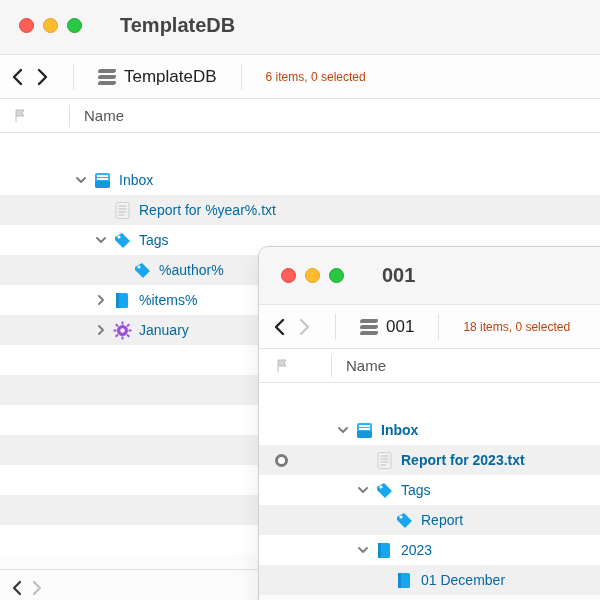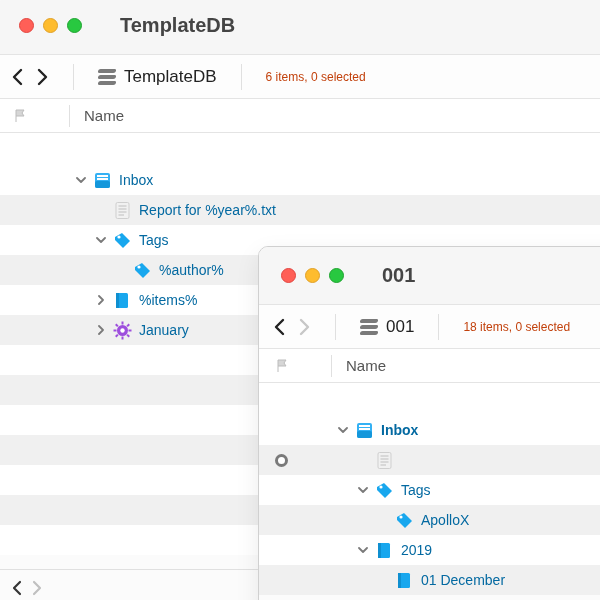--- a/index.html
+++ b/index.html
@@ -348,20 +348,21 @@
       <span class="indent" style="width:44px"></span>
       <span class="icon">
         <svg width="19" height="19" viewBox="0 0 19 19">
             <rect x="3" y="1.5" width="13" height="16" rx="1.5" fill="#f1f1f1" stroke="#cfcfcf"></rect>
             <line x1="5.5" y1="5" x2="13.5" y2="5" stroke="#bfbfbf"></line>
             <line x1="5.5" y1="8" x2="13.5" y2="8" stroke="#bfbfbf"></line>
             <line x1="5.5" y1="11" x2="13.5" y2="11" stroke="#bfbfbf"></line>
             <line x1="5.5" y1="14" x2="11" y2="14" stroke="#bfbfbf"></line>
           </svg>
       </span>
+      <span class="label bold">Report for 2023.txt</span>
     </div>
 
     <div class="row">
       <span class="flagslot"></span>
       <span class="indent" style="width:24px"></span>
       <span class="disclose">
         <svg width="10" height="10" viewBox="0 0 10 10">
             <polyline points="1,3 5,7 9,3" fill="none" stroke="#7a7a7a" stroke-width="1.8" stroke-linecap="round" stroke-linejoin="round"></polyline>
           </svg>
       </span>
@@ -376,38 +377,38 @@
 
     <div class="row stripe">
       <span class="flagslot"></span>
       <span class="indent" style="width:64px"></span>
       <span class="icon">
         <svg width="19" height="19" viewBox="0 0 19 19">
             <path d="M2 6 L9 2 L17 10 L10 17 L2 9 Z" fill="#18a7ee"></path>
             <circle cx="6" cy="6" r="1.6" fill="#fff"></circle>
           </svg>
       </span>
-      <span class="label">ApolloX</span>
+      <span class="label">Report</span>
     </div>
 
     <div class="row">
       <span class="flagslot"></span>
       <span class="indent" style="width:24px"></span>
       <span class="disclose">
         <svg width="10" height="10" viewBox="0 0 10 10">
             <polyline points="1,3 5,7 9,3" fill="none" stroke="#7a7a7a" stroke-width="1.8" stroke-linecap="round" stroke-linejoin="round"></polyline>
           </svg>
       </span>
       <span class="icon">
         <svg width="19" height="19" viewBox="0 0 19 19">
             <rect x="3" y="2" width="12" height="15" rx="1.5" fill="#18a7ee"></rect>
             <rect x="3" y="2" width="3" height="15" fill="#0f8fd0"></rect>
           </svg>
       </span>
-      <span class="label">2019</span>
+      <span class="label">2023</span>
     </div>
 
     <div class="row stripe">
       <span class="flagslot"></span>
       <span class="indent" style="width:64px"></span>
       <span class="icon">
         <svg width="19" height="19" viewBox="0 0 19 19">
             <rect x="3" y="2" width="12" height="15" rx="1.5" fill="#18a7ee"></rect>
             <rect x="3" y="2" width="3" height="15" fill="#0f8fd0"></rect>
           </svg>

